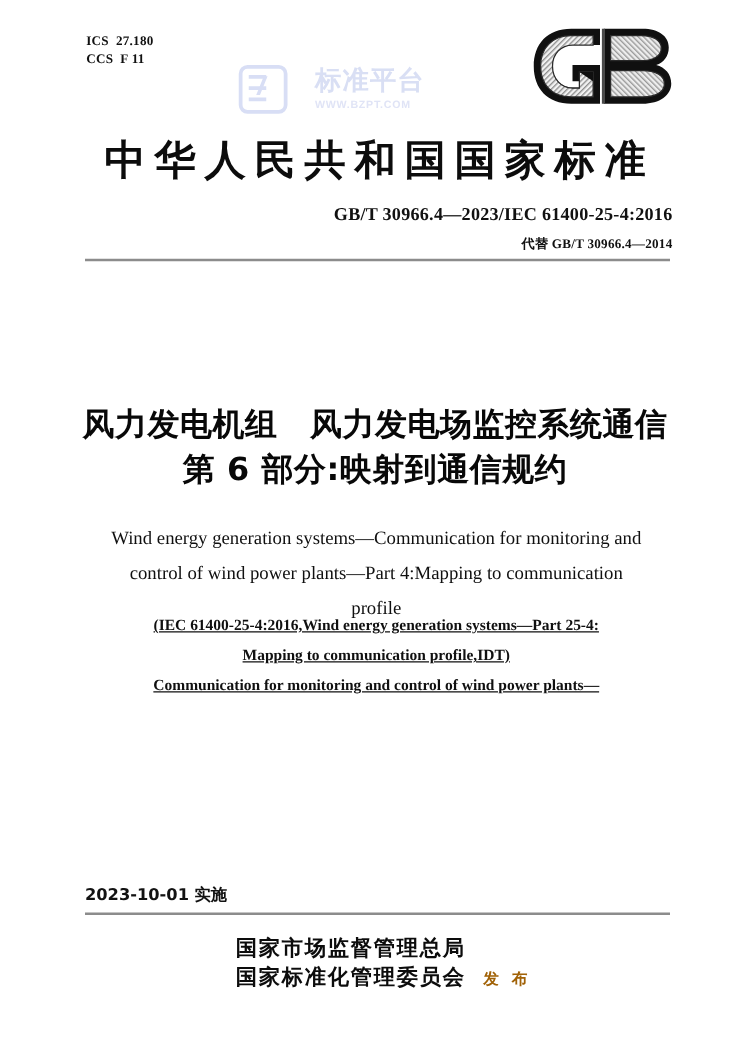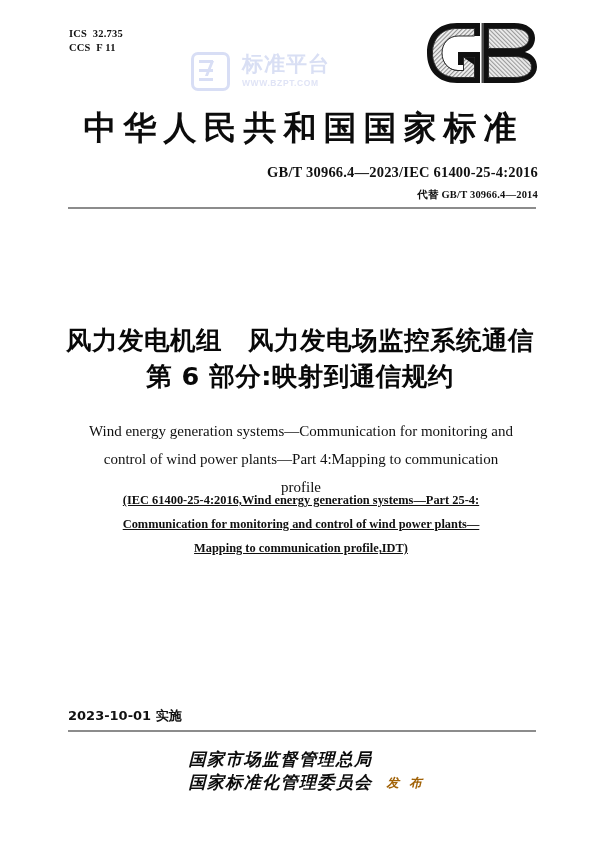--- a/index.html
+++ b/index.html
@@ -24,21 +24,21 @@
 
   
   .watermark {
     position: absolute;
     left: 143px;
     top: 47px;
     width: 160px;
     height: 48px;
     display: flex;
     align-items: center;
-    gap: 12px;
+    gap: 22px;
     opacity: 1;
     pointer-events: none;
     padding-left: 48px;
   }
   .wm-logo {
     width: 33px;
     height: 33px;
     border: 3px solid #d8def5;
     border-radius: 7px;
     position: relative;
@@ -223,21 +223,20 @@
   
   .issuer {
     position: absolute;
     left: 12px;
     right: 0;
     top: 748px;
     display: flex;
     justify-content: center;
     align-items: center;
     gap: 11px;
-    font-style: italic;
   }
   .issuer-names {
     font-family: "DejaVu Serif", "Liberation Serif", serif;
     font-weight: bold;
     font-size: 17px;
     line-height: 1.34;
     letter-spacing: 1.4px;
     text-indent: 1.4px;
     text-align: center;
     color: #0c0c0c;
@@ -259,21 +258,21 @@
 <div class="page">
 
   <div class="watermark">
     <div class="wm-logo"></div>
     <div class="wm-right">
       <div class="wm-cn">标准平台</div>
       <div class="wm-url">WWW.BZPT.COM</div>
     </div>
   </div>
 
-  <div class="codes">ICS  32.735
+  <div class="codes">ICS  27.180
 CCS  F 11</div>
 
   <div class="gb-logo">
     <svg viewBox="0 0 112 62" width="112" height="62" aria-hidden="true">
       <defs>
         <pattern id="hatch" width="3" height="3" patternUnits="userSpaceOnUse" patternTransform="rotate(45)">
           <rect width="3" height="3" fill="#f2f2f2"></rect>
           <rect width="1.1" height="3" fill="#8f8f8f"></rect>
         </pattern>
         <pattern id="hatch2" width="3" height="3" patternUnits="userSpaceOnUse" patternTransform="rotate(-45)">
@@ -311,22 +310,22 @@
     <div class="l2">第 6 部分:映射到通信规约</div>
   </div>
 
   <div class="title-en">
     <div>Wind energy generation systems—Communication for monitoring and</div>
     <div>control of wind power plants—Part 4:Mapping to communication profile</div>
   </div>
 
   <div class="iec-note">
     <div>(IEC 61400-25-4:2016,Wind energy generation systems—Part 25-4:</div>
+    <div>Mapping to communication profile,IDT)</div>
     <div>Communication for monitoring and control of wind power plants—</div>
-    <div>Mapping to communication profile,IDT)</div>
   </div>
 
   <div class="dates">
     <span>2023-10-01 实施</span>
   </div>
 
   <div class="rule-bottom"></div>
 
   <div class="issuer">
     <div class="issuer-names">

